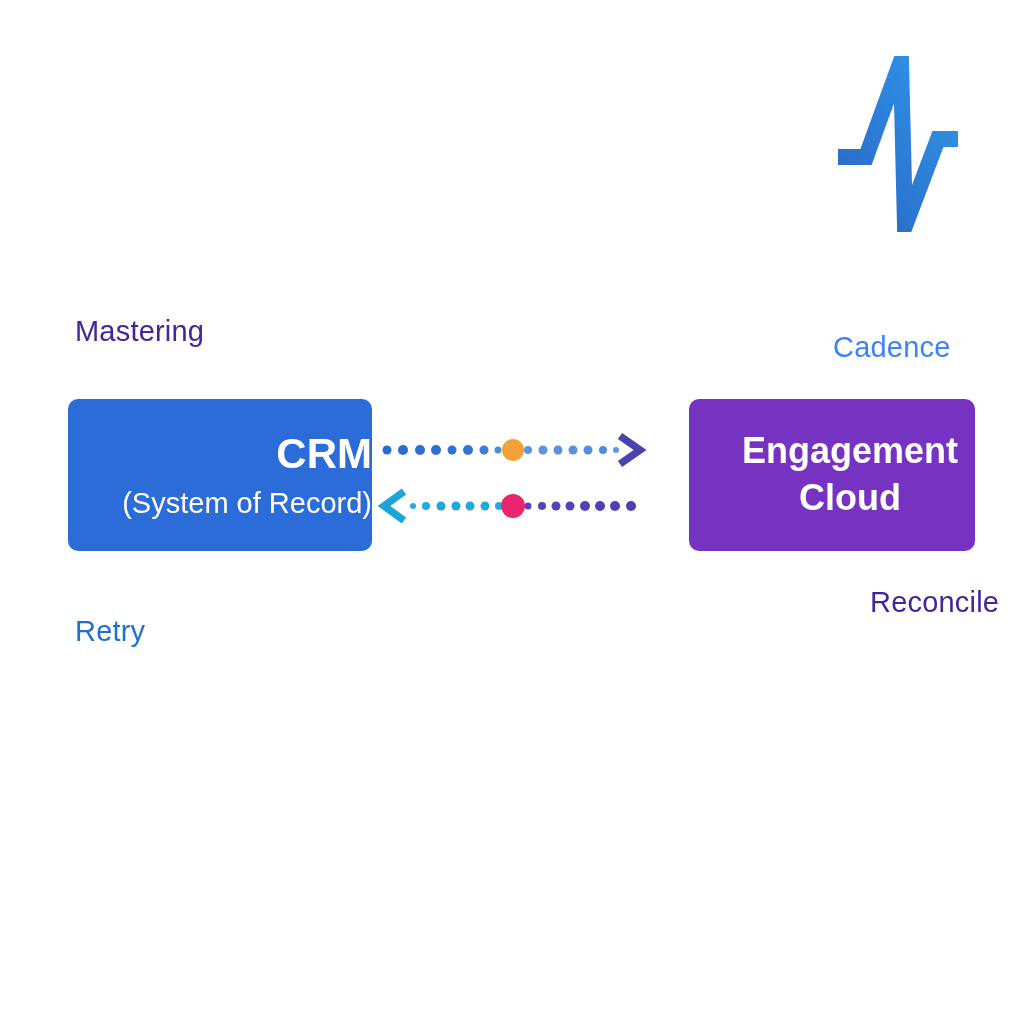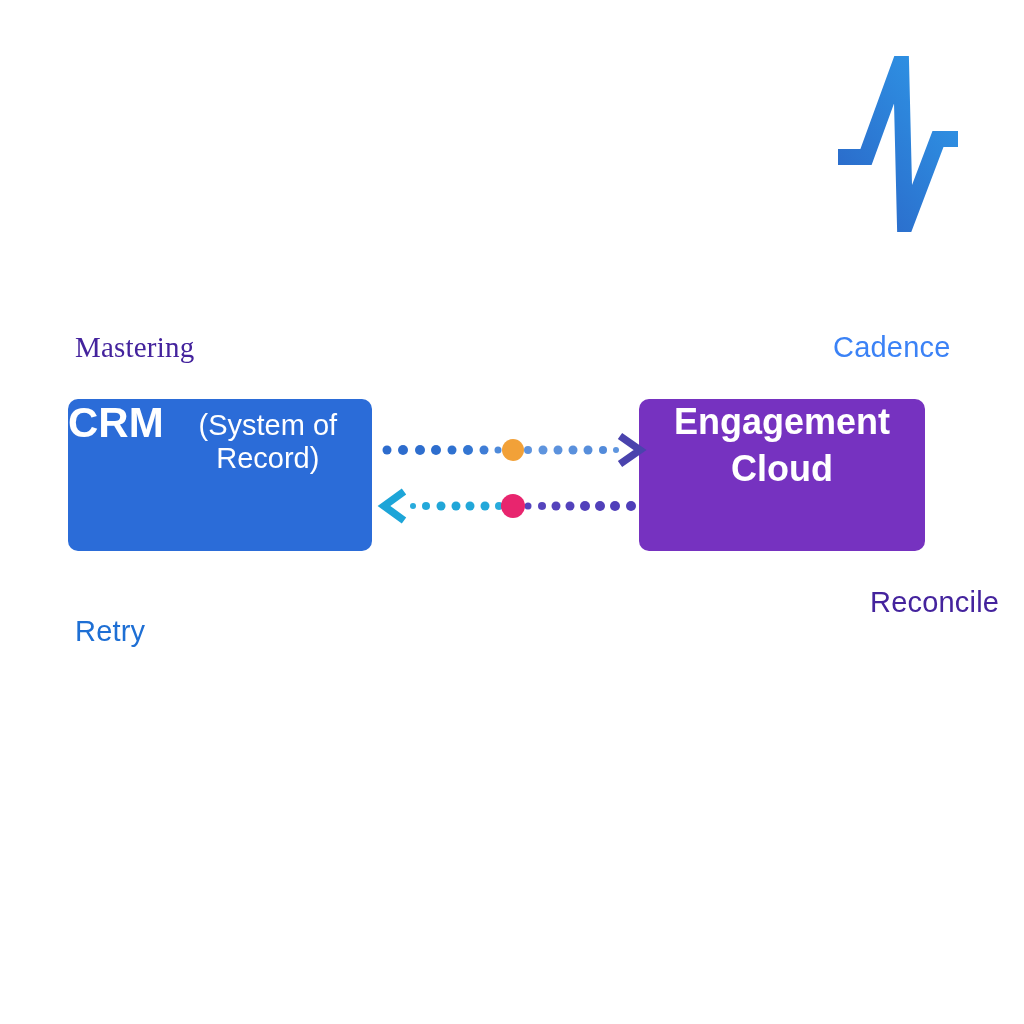--- a/index.html
+++ b/index.html
@@ -11,38 +11,38 @@
     overflow: hidden;
     font-family: "Liberation Sans", sans-serif;
   }
   .corner-label {
     position: absolute;
     font-size: 29px;
     font-weight: 500;
     letter-spacing: 0.2px;
     white-space: nowrap;
   }
-  .label-mastering { left: 75px;  top: 331px; font-family: Liberation Serif, serif; }
+  .label-mastering { left: 75px;  top: 315px; }
   .label-cadence   { left: 833px; top: 331px; }
   .label-retry     { left: 75px;  top: 615px; }
   .label-reconcile { left: 827px; top: 586px; margin-left: 43px; }
 
   .node {
     position: absolute;
     top: 399px;
     height: 152px;
     border-radius: 10px;
     display: flex;
-    flex-direction: row;
-    align-items: flex-start;
+    flex-direction: column;
+    align-items: flex-end;
     justify-content: center;
     text-align: center;
   }
   .node-crm { left: 68px; width: 304px; }
-  .node-engagement { left: 639px; width: 286px; }
+  .node-engagement { left: 689px; width: 286px; }
   .node-title {
     font-weight: bold;
     font-size: 42px;
     line-height: 1.12;
   }
   .node-engagement .node-title {
     font-size: 36px;
     line-height: 1.3;
     width: 250px;
   }

